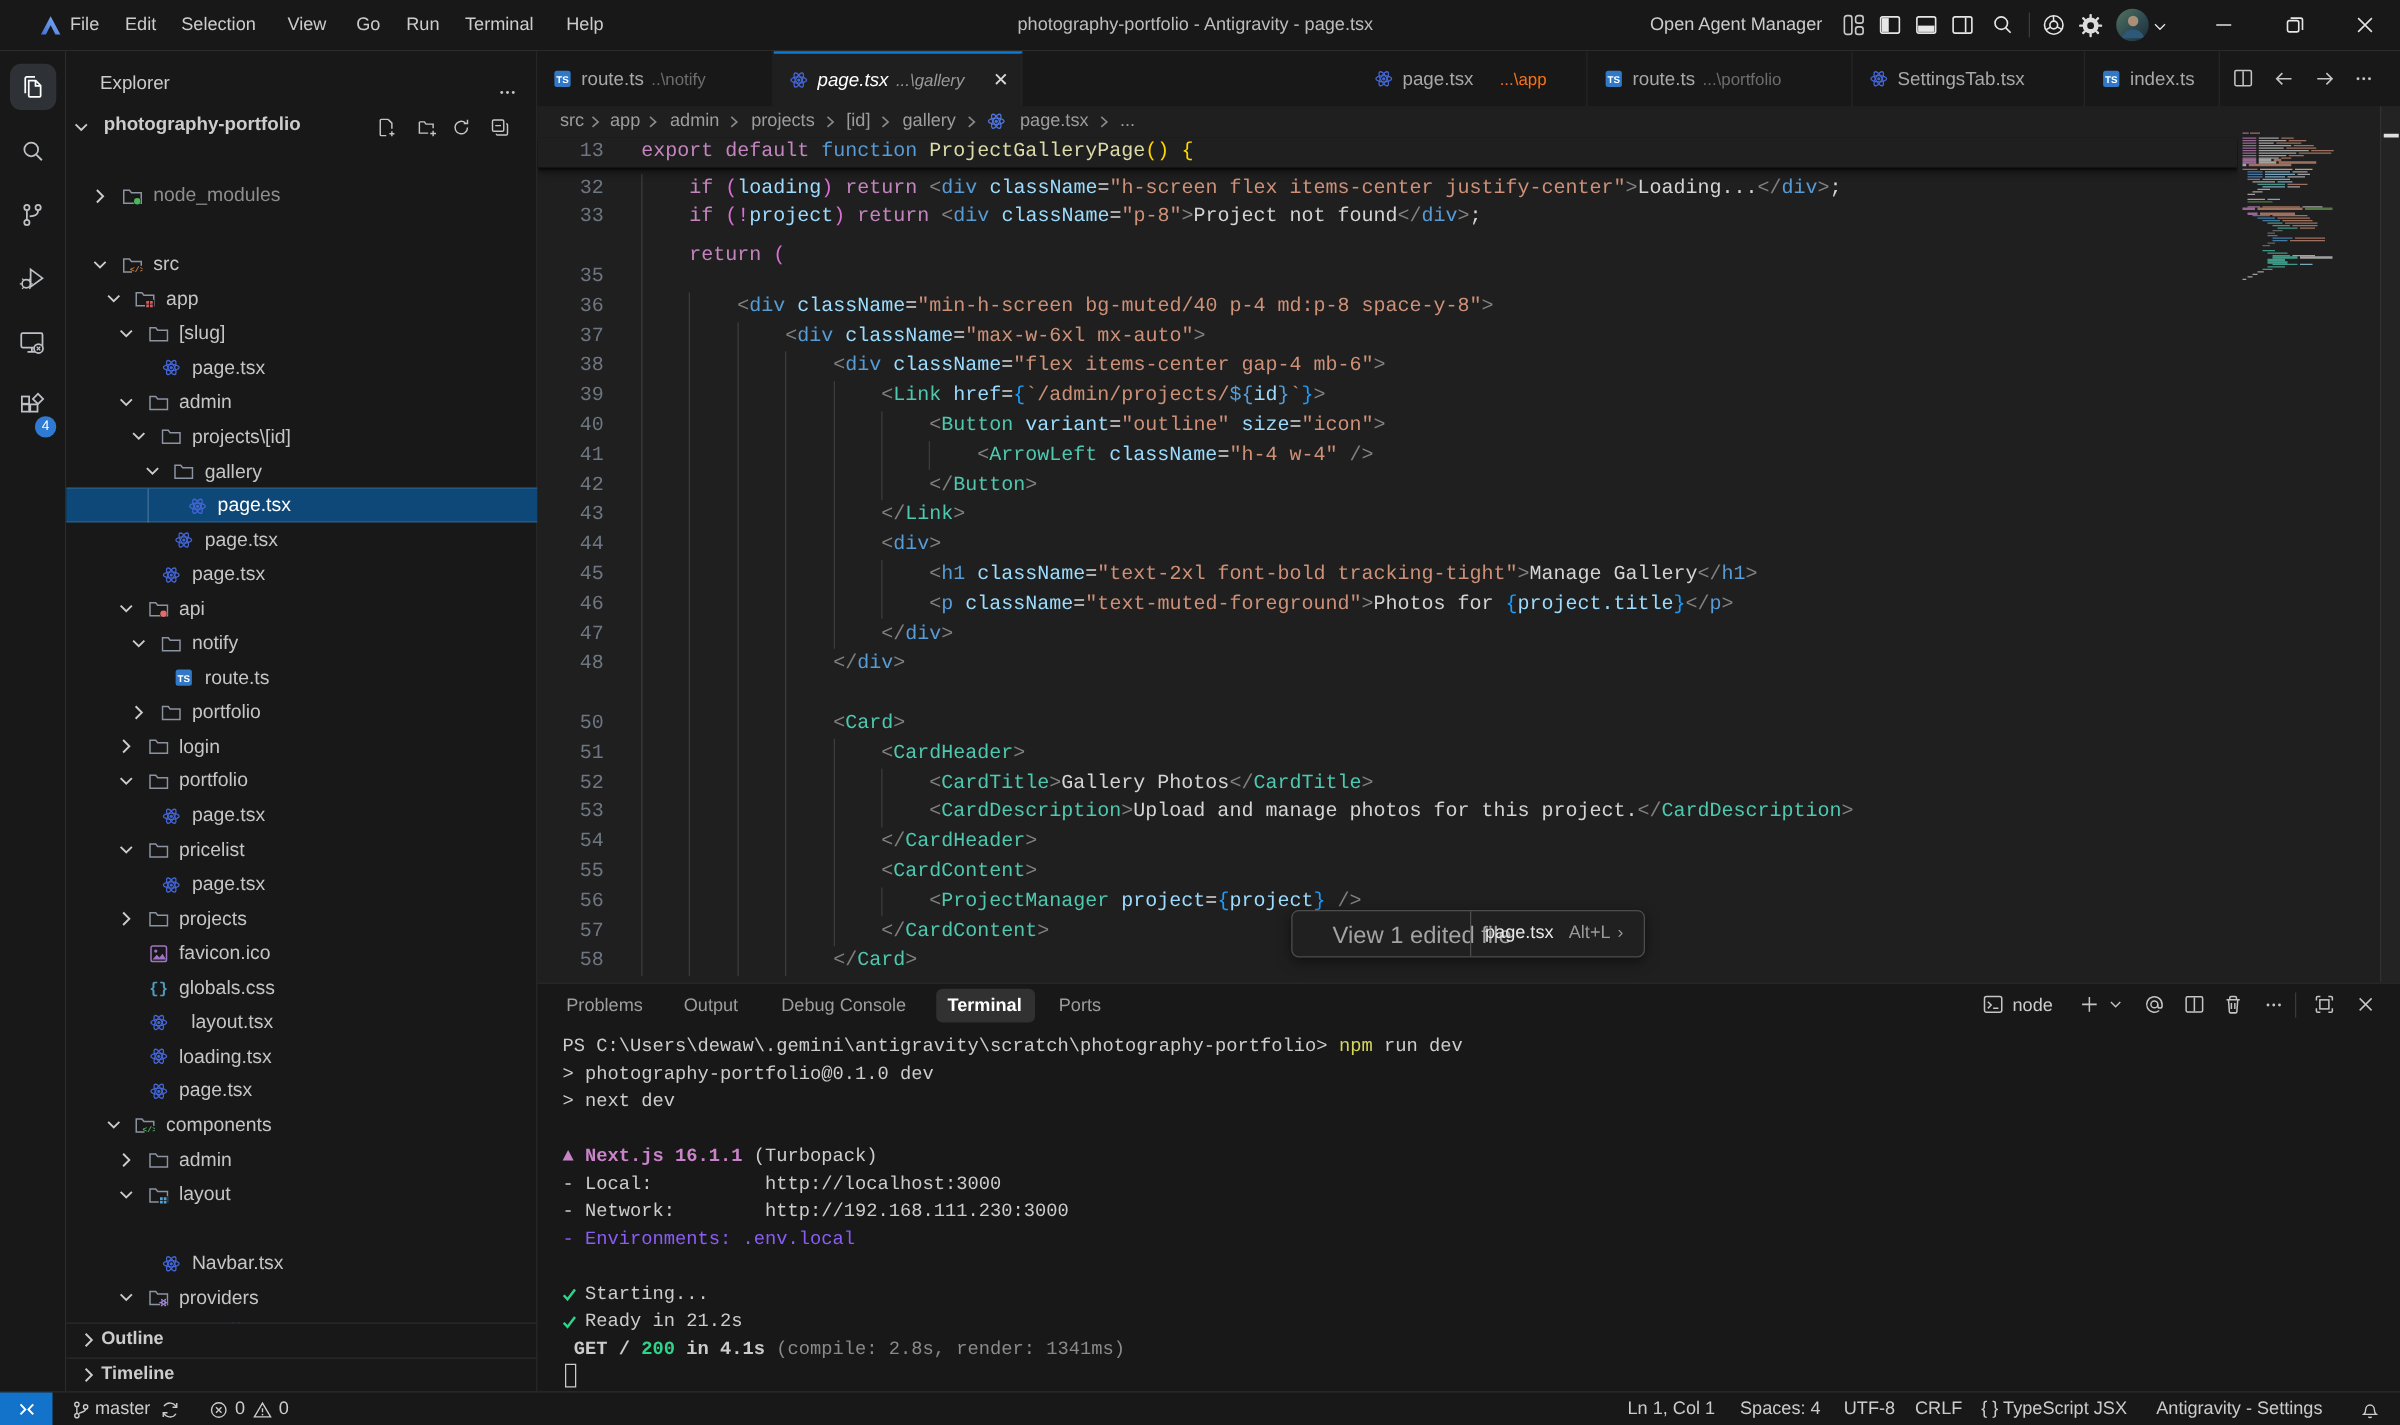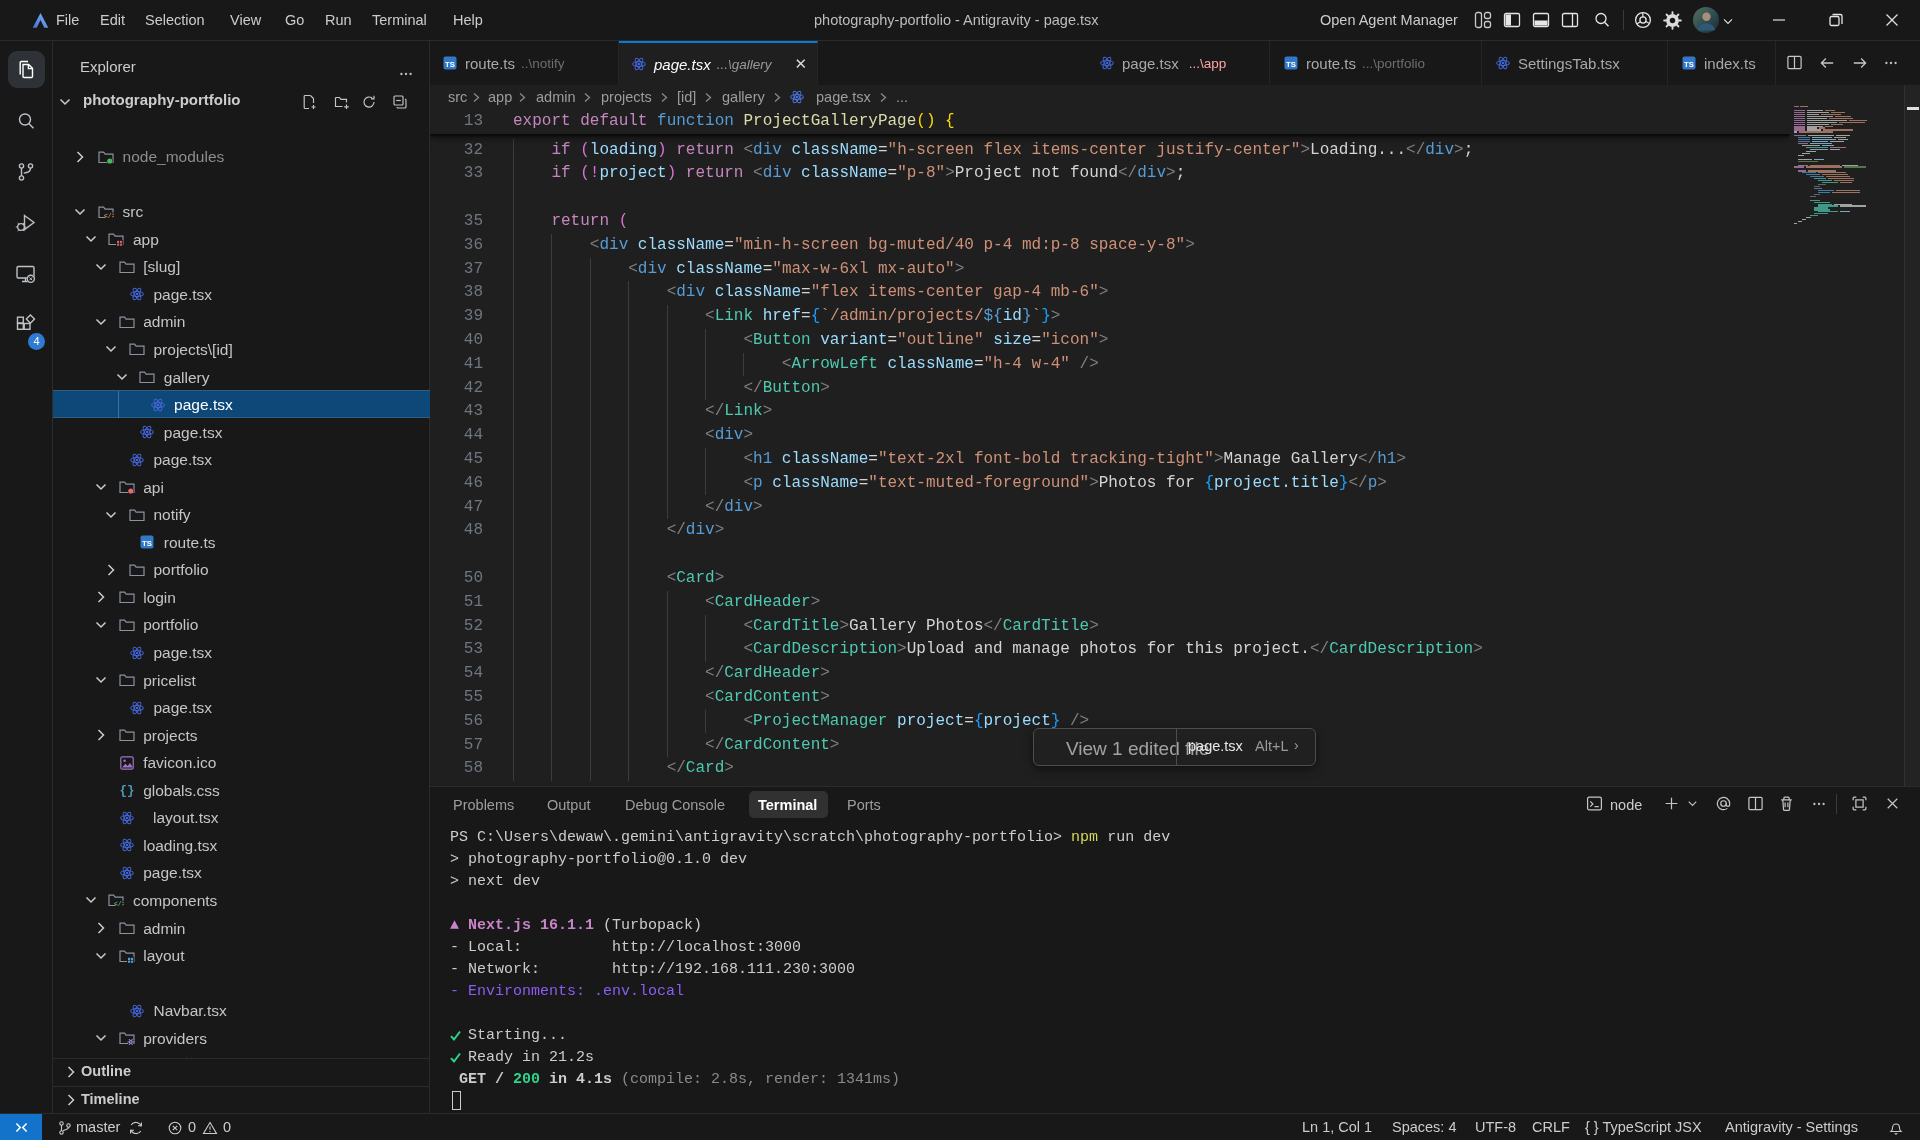--- a/index.html
+++ b/index.html
@@ -666,21 +666,21 @@
         <svg width="16" height="16" viewBox="0 0 16 16" fill="none">
           <g stroke="#4365d6" stroke-width="1.05" fill="none">
             <ellipse cx="8" cy="8" rx="6.3" ry="2.45"></ellipse>
             <ellipse cx="8" cy="8" rx="6.3" ry="2.45" transform="rotate(60 8 8)"></ellipse>
             <ellipse cx="8" cy="8" rx="6.3" ry="2.45" transform="rotate(120 8 8)"></ellipse>
           </g>
           <circle cx="8" cy="8" r="1.3" fill="#4365d6"></circle>
         </svg>
       </span>
       <span style="color:#a8a8a8;margin-left:7px">page.tsx</span>
-      <span style="color:#fca5a5;margin-left:10px;font-size:13.5px">...\app</span>
+      <span style="color:#f97316;margin-left:21px;font-size:13.5px">...\app</span>
     </div>
     <div class="tab" style="left:841px;width:211px">
       <span class="tabi">
         <svg width="16" height="16" viewBox="0 0 16 16" fill="none">
           <rect x="1.5" y="1.5" width="13" height="13" rx="2" fill="#3178c6"></rect>
           <text x="8" y="11.6" font-family="Liberation Sans" font-size="7.8" font-weight="bold" fill="#fff" text-anchor="middle">TS</text>
         </svg>
       </span>
       <span style="color:#a8a8a8;margin-left:7px">route.ts</span>
       <span style="color:#6d6d6d;margin-left:6px;font-size:13.5px">...\portfolio</span>
@@ -772,21 +772,21 @@
     <div class="ig" style="left:275.0px;top:218.9px;height:71.4px"></div>
     <div class="ig" style="left:275.0px;top:337.9px;height:47.6px"></div>
     <div class="ig" style="left:275.0px;top:504.5px;height:47.6px"></div>
     <div class="ig" style="left:275.0px;top:599.7px;height:23.8px"></div>
     <div class="ig" style="left:313.4px;top:242.7px;height:23.8px"></div>
   <div class="ln" style="top:28.5px">32</div>
     <div class="cl" style="top:28.5px"><span>    </span><span style="color:#C586C0">if</span><span style="color:#D4D4D4"> </span><span style="color:#DA70D6">(</span><span style="color:#9CDCFE">loading</span><span style="color:#DA70D6">)</span><span style="color:#D4D4D4"> </span><span style="color:#C586C0">return</span><span style="color:#D4D4D4"> </span><span style="color:#808080">&lt;</span><span style="color:#569CD6">div</span><span style="color:#D4D4D4"> </span><span style="color:#9CDCFE">className</span><span style="color:#D4D4D4">=</span><span style="color:#CE9178">"h-screen flex items-center justify-center"</span><span style="color:#808080">&gt;</span><span style="color:#D4D4D4">Loading...</span><span style="color:#808080">&lt;/</span><span style="color:#569CD6">div</span><span style="color:#808080">&gt;</span><span style="color:#D4D4D4">;</span></div>
     <div class="ln" style="top:52.3px">33</div>
     <div class="cl" style="top:52.3px"><span>    </span><span style="color:#C586C0">if</span><span style="color:#D4D4D4"> </span><span style="color:#DA70D6">(!</span><span style="color:#9CDCFE">project</span><span style="color:#DA70D6">)</span><span style="color:#D4D4D4"> </span><span style="color:#C586C0">return</span><span style="color:#D4D4D4"> </span><span style="color:#808080">&lt;</span><span style="color:#569CD6">div</span><span style="color:#D4D4D4"> </span><span style="color:#9CDCFE">className</span><span style="color:#D4D4D4">=</span><span style="color:#CE9178">"p-8"</span><span style="color:#808080">&gt;</span><span style="color:#D4D4D4">Project not found</span><span style="color:#808080">&lt;/</span><span style="color:#569CD6">div</span><span style="color:#808080">&gt;</span><span style="color:#D4D4D4">;</span></div>
     <div class="ln" style="top:99.9px">35</div>
-    <div class="cl" style="top:100px"><span>    </span><span style="color:#C586C0">return</span><span style="color:#D4D4D4"> </span><span style="color:#DA70D6">(</span></div>
+    <div class="cl" style="top:83px"><span>    </span><span style="color:#C586C0">return</span><span style="color:#D4D4D4"> </span><span style="color:#DA70D6">(</span></div>
     <div class="ln" style="top:123.7px">36</div>
     <div class="cl" style="top:123.7px"><span>        </span><span style="color:#808080">&lt;</span><span style="color:#569CD6">div</span><span style="color:#D4D4D4"> </span><span style="color:#9CDCFE">className</span><span style="color:#D4D4D4">=</span><span style="color:#CE9178">"min-h-screen bg-muted/40 p-4 md:p-8 space-y-8"</span><span style="color:#808080">&gt;</span></div>
     <div class="ln" style="top:147.5px">37</div>
     <div class="cl" style="top:147.5px"><span>            </span><span style="color:#808080">&lt;</span><span style="color:#569CD6">div</span><span style="color:#D4D4D4"> </span><span style="color:#9CDCFE">className</span><span style="color:#D4D4D4">=</span><span style="color:#CE9178">"max-w-6xl mx-auto"</span><span style="color:#808080">&gt;</span></div>
     <div class="ln" style="top:171.3px">38</div>
     <div class="cl" style="top:171.3px"><span>                </span><span style="color:#808080">&lt;</span><span style="color:#569CD6">div</span><span style="color:#D4D4D4"> </span><span style="color:#9CDCFE">className</span><span style="color:#D4D4D4">=</span><span style="color:#CE9178">"flex items-center gap-4 mb-6"</span><span style="color:#808080">&gt;</span></div>
     <div class="ln" style="top:195.1px">39</div>
     <div class="cl" style="top:195.1px"><span>                    </span><span style="color:#808080">&lt;</span><span style="color:#4EC9B0">Link</span><span style="color:#D4D4D4"> </span><span style="color:#9CDCFE">href</span><span style="color:#D4D4D4">=</span><span style="color:#179FFF">{</span><span style="color:#CE9178">`/admin/projects/</span><span style="color:#569CD6">${</span><span style="color:#9CDCFE">id</span><span style="color:#569CD6">}</span><span style="color:#CE9178">`</span><span style="color:#179FFF">}</span><span style="color:#808080">&gt;</span></div>
     <div class="ln" style="top:218.9px">40</div>
     <div class="cl" style="top:218.9px"><span>                        </span><span style="color:#808080">&lt;</span><span style="color:#4EC9B0">Button</span><span style="color:#D4D4D4"> </span><span style="color:#9CDCFE">variant</span><span style="color:#D4D4D4">=</span><span style="color:#CE9178">"outline"</span><span style="color:#D4D4D4"> </span><span style="color:#9CDCFE">size</span><span style="color:#D4D4D4">=</span><span style="color:#CE9178">"icon"</span><span style="color:#808080">&gt;</span></div>

